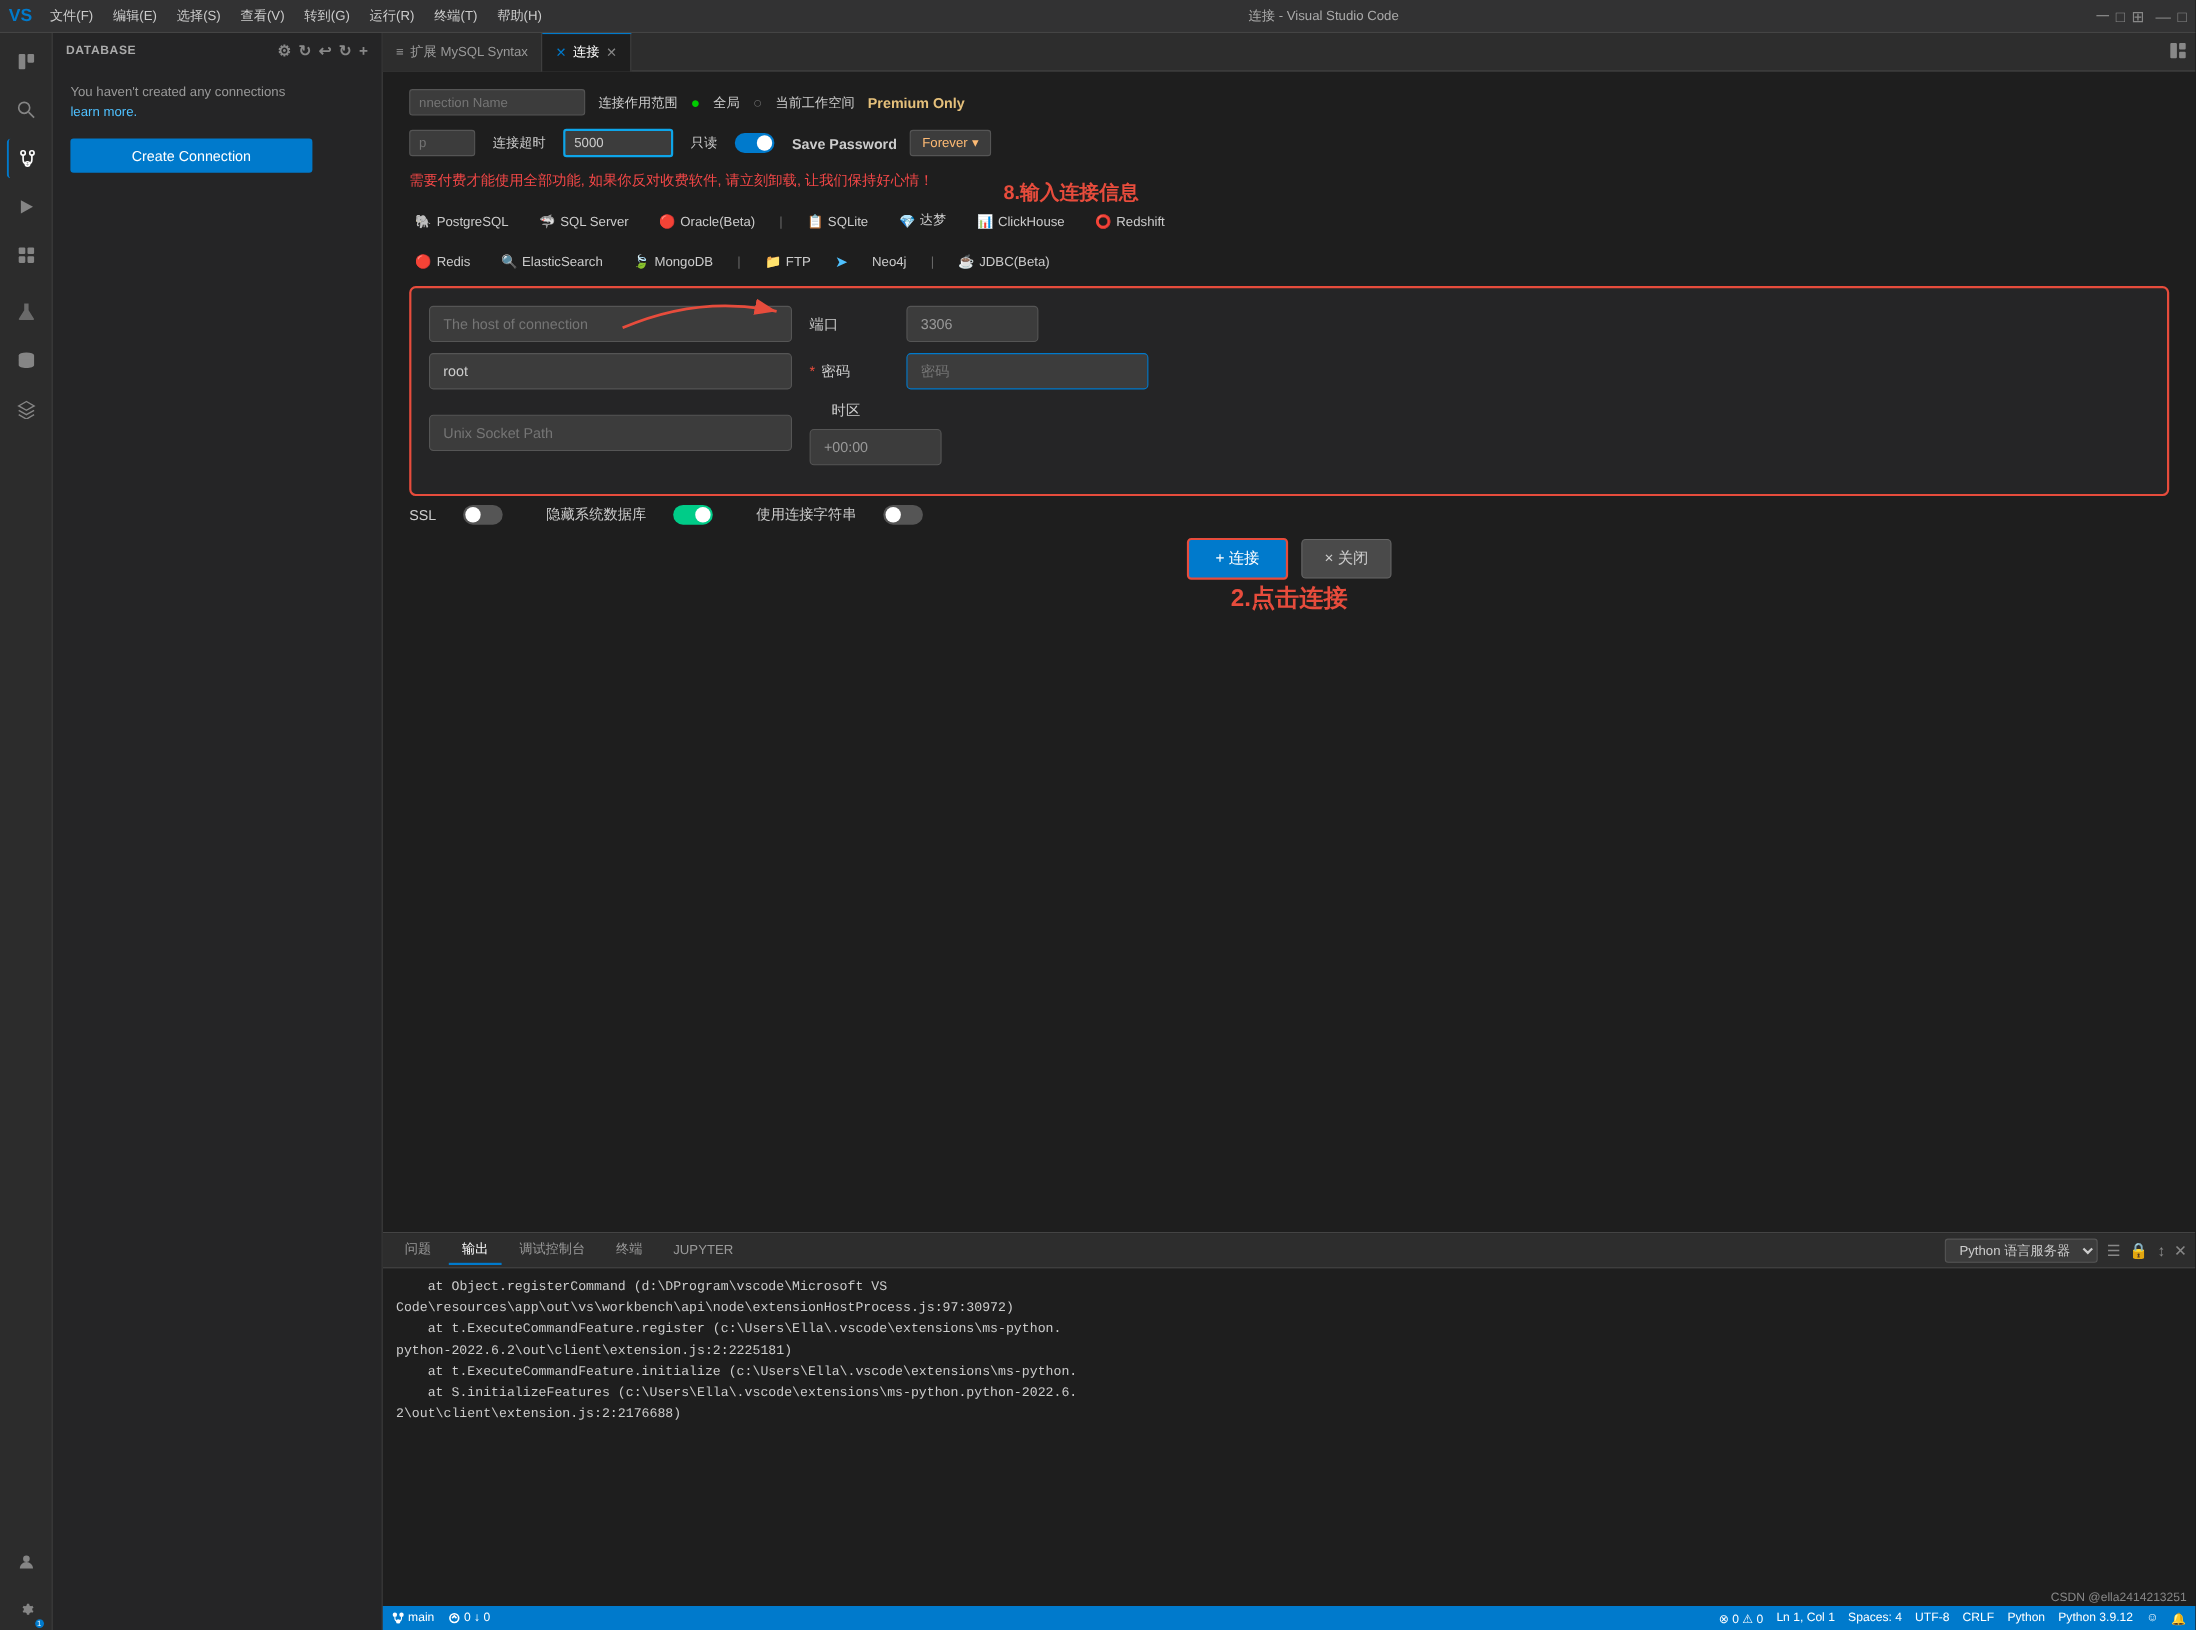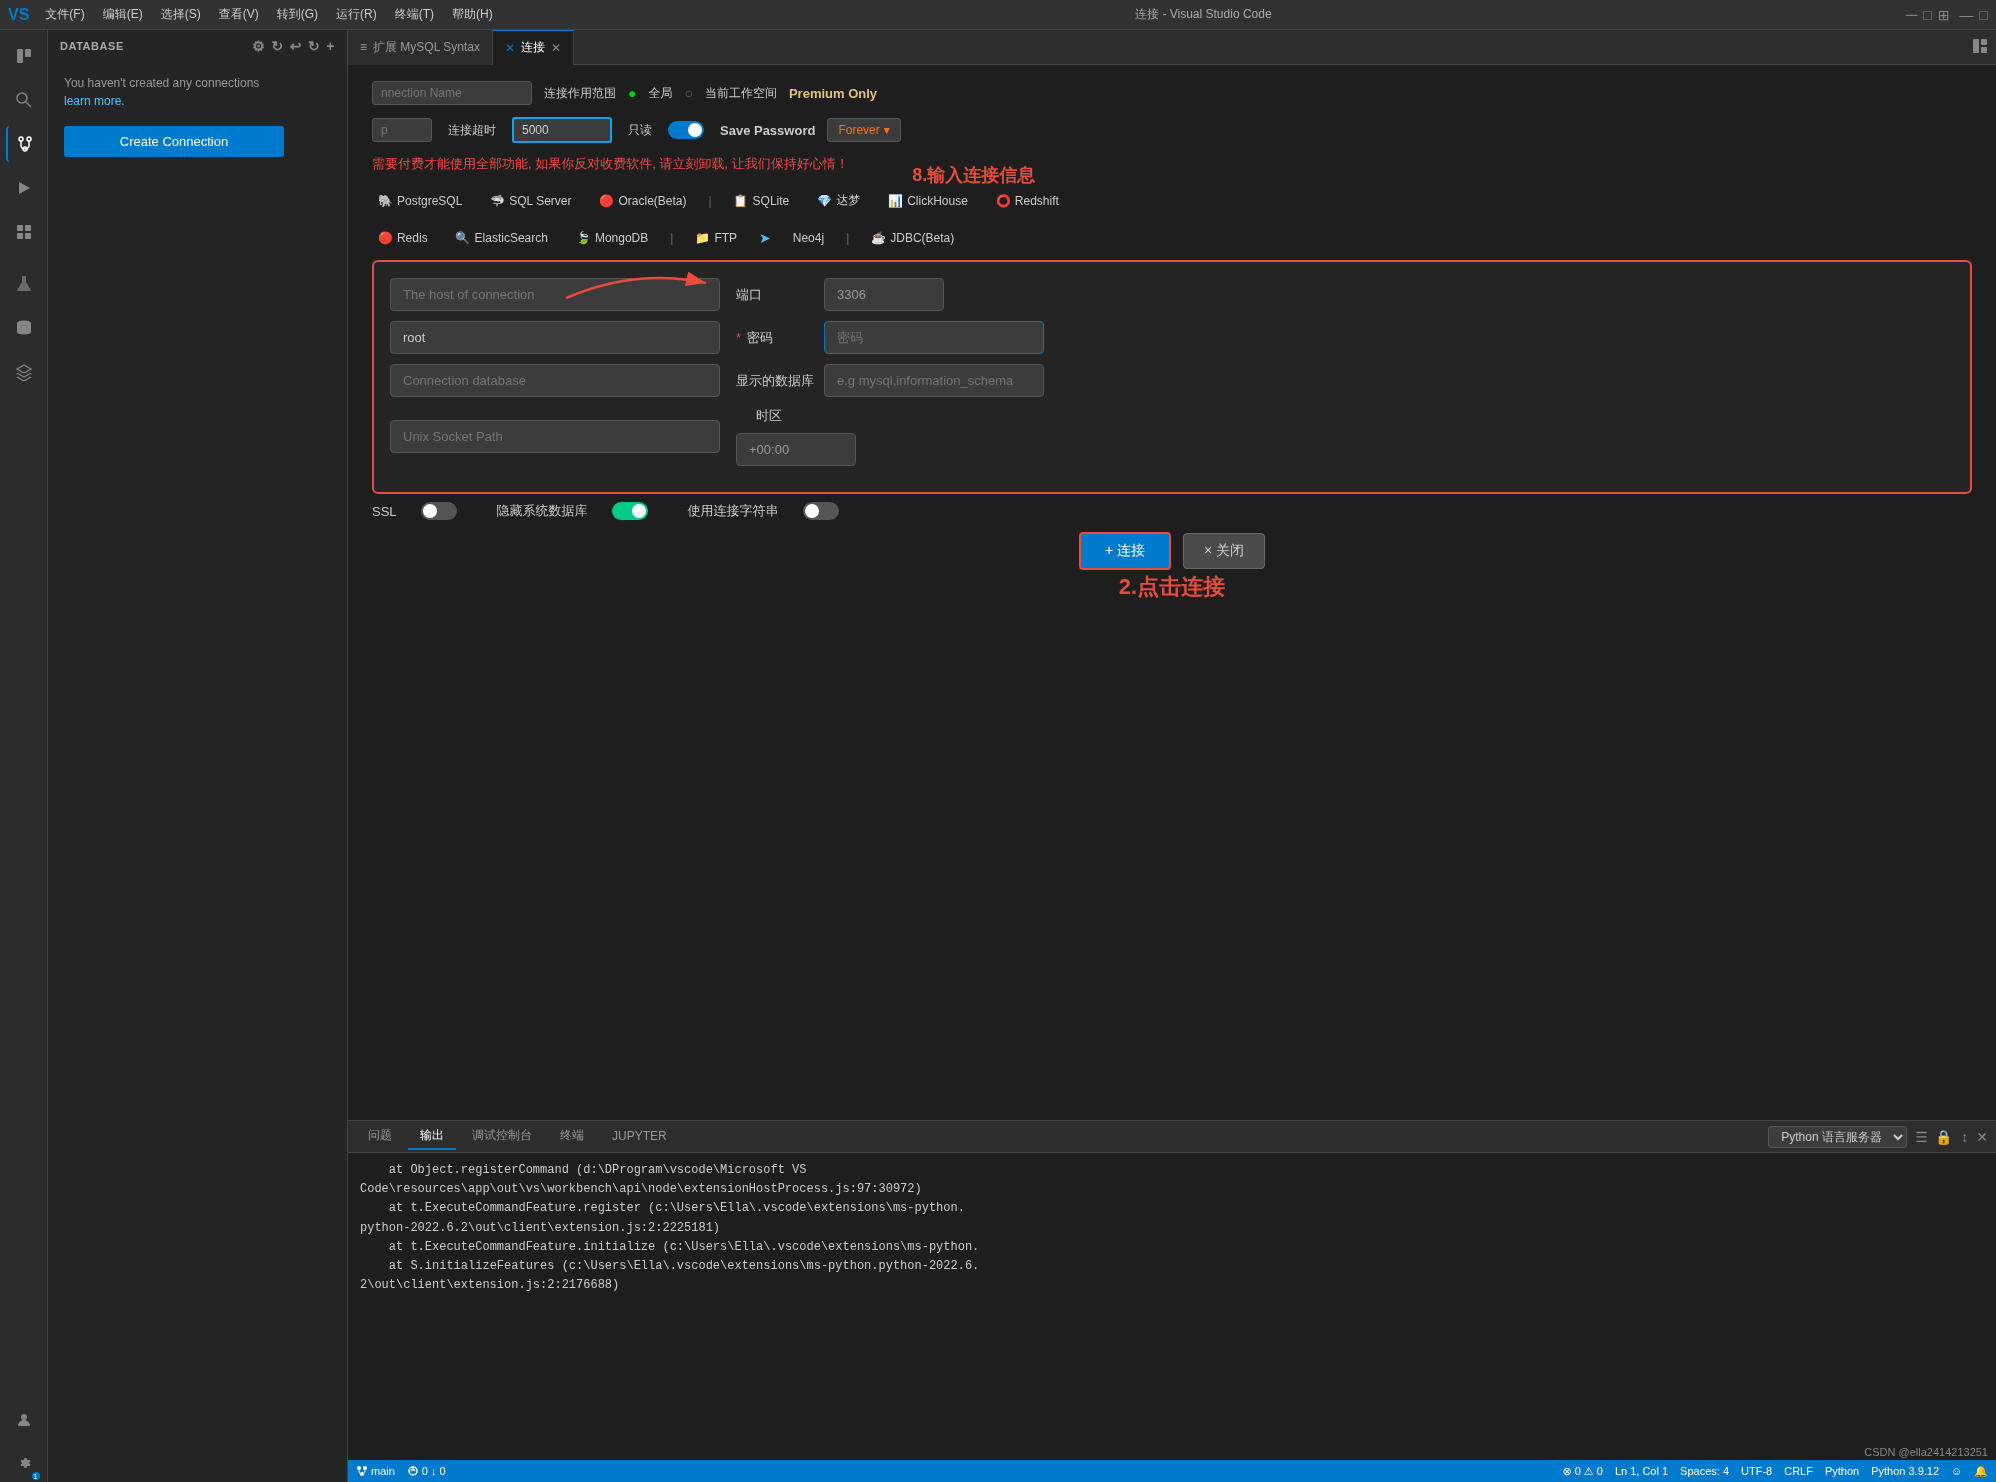--- a/index.html
+++ b/index.html
@@ -240,21 +240,21 @@
 
     .save-pwd-row {
       display: flex;
       align-items: center;
       gap: 12px;
     }
     .save-pwd-label { font-size: 13px; font-weight: 600; color: #ccc; }
     .dropdown-btn {
       background: #3c3c3c;
       border: 1px solid #555;
-      color: #f97316;
+      color: #fdba74;
       padding: 4px 10px;
       border-radius: 3px;
       font-size: 12px;
       cursor: pointer;
       display: flex; align-items: center; gap: 4px;
     }
 
     
     .notice-text {
       font-size: 13px;
@@ -703,27 +703,20 @@
             <input class="form-input filled" value="root" style="">
             <span style="display:flex;align-items:center;gap:8px;">
               <span class="form-field-label">
                 <span style="color:#e74c3c;margin-right:2px;">*</span>
                 <span>密码</span>
               </span>
               <input class="form-input-right" type="password" placeholder="密码" style="">
             </span>
           </div>
 
-          <div class="form-row">
-            <input class="form-input" placeholder="Connection database" style="">
-            <span style="display:flex;align-items:center;gap:8px;">
-              <span class="form-field-label">显示的数据库</span>
-              <input class="form-input" style="width: 220px; background: rgb(60, 60, 60); color: rgb(102, 102, 102);" placeholder="e.g mysql,information_schema">
-            </span>
-          </div>
 
           <div class="form-row">
             <input class="form-input" placeholder="Unix Socket Path" style="">
             <span style="display:flex;align-items:center;gap:8px;flex-direction:column;">
               <span class="form-field-label">时区</span>
               <input class="form-input" style="width: 120px;" value="+00:00">
             </span>
           </div>
         </div>
 

